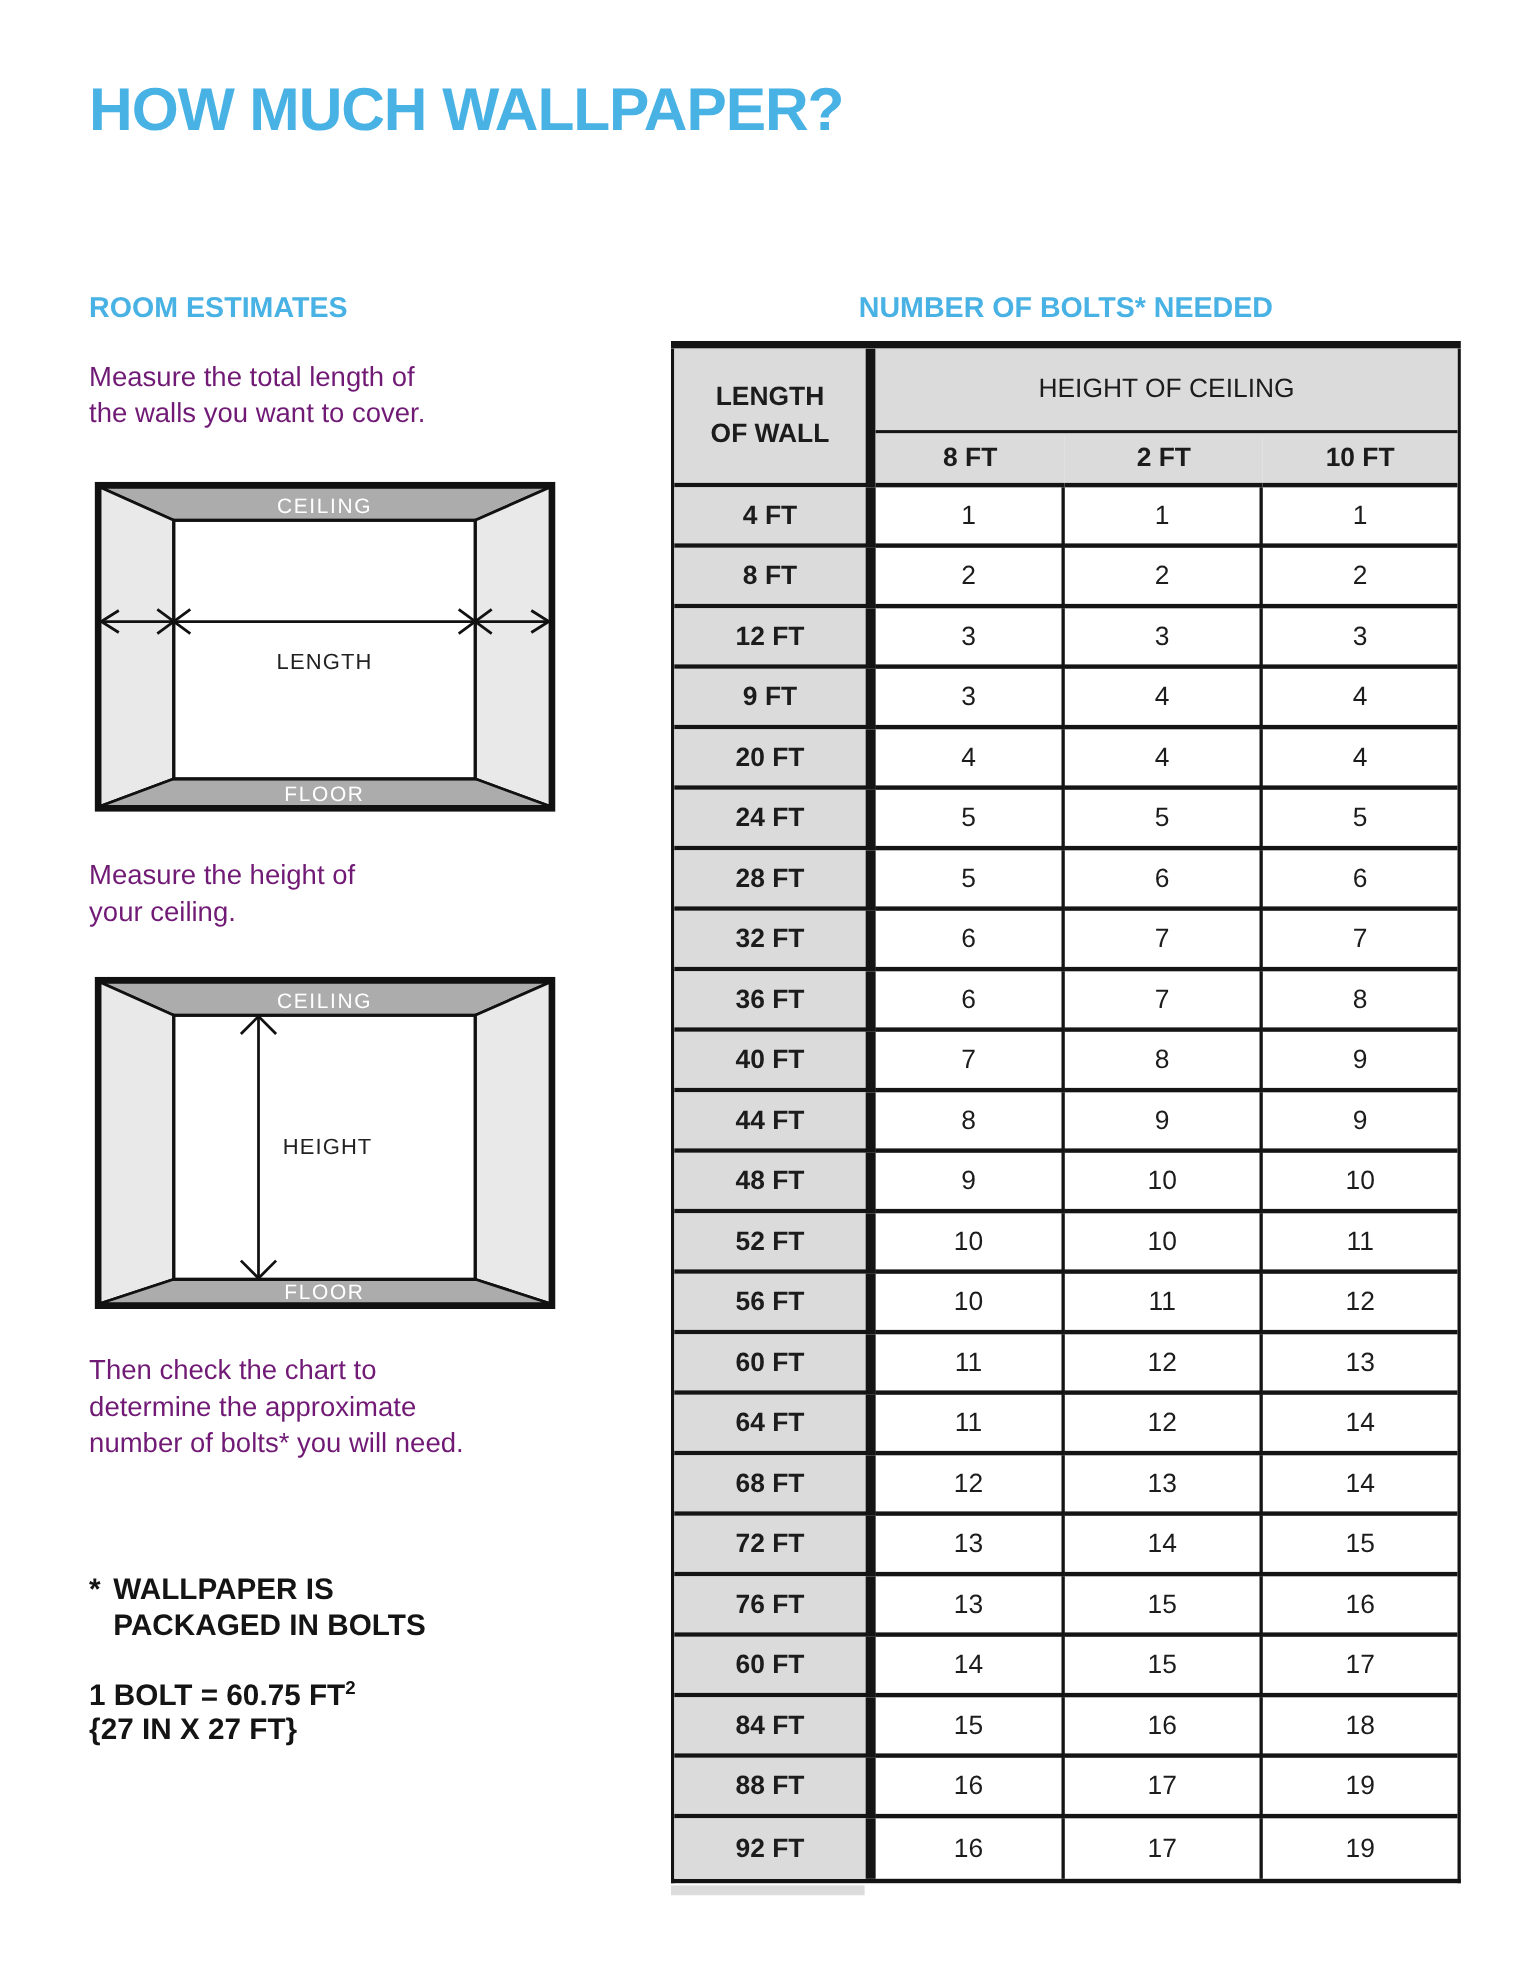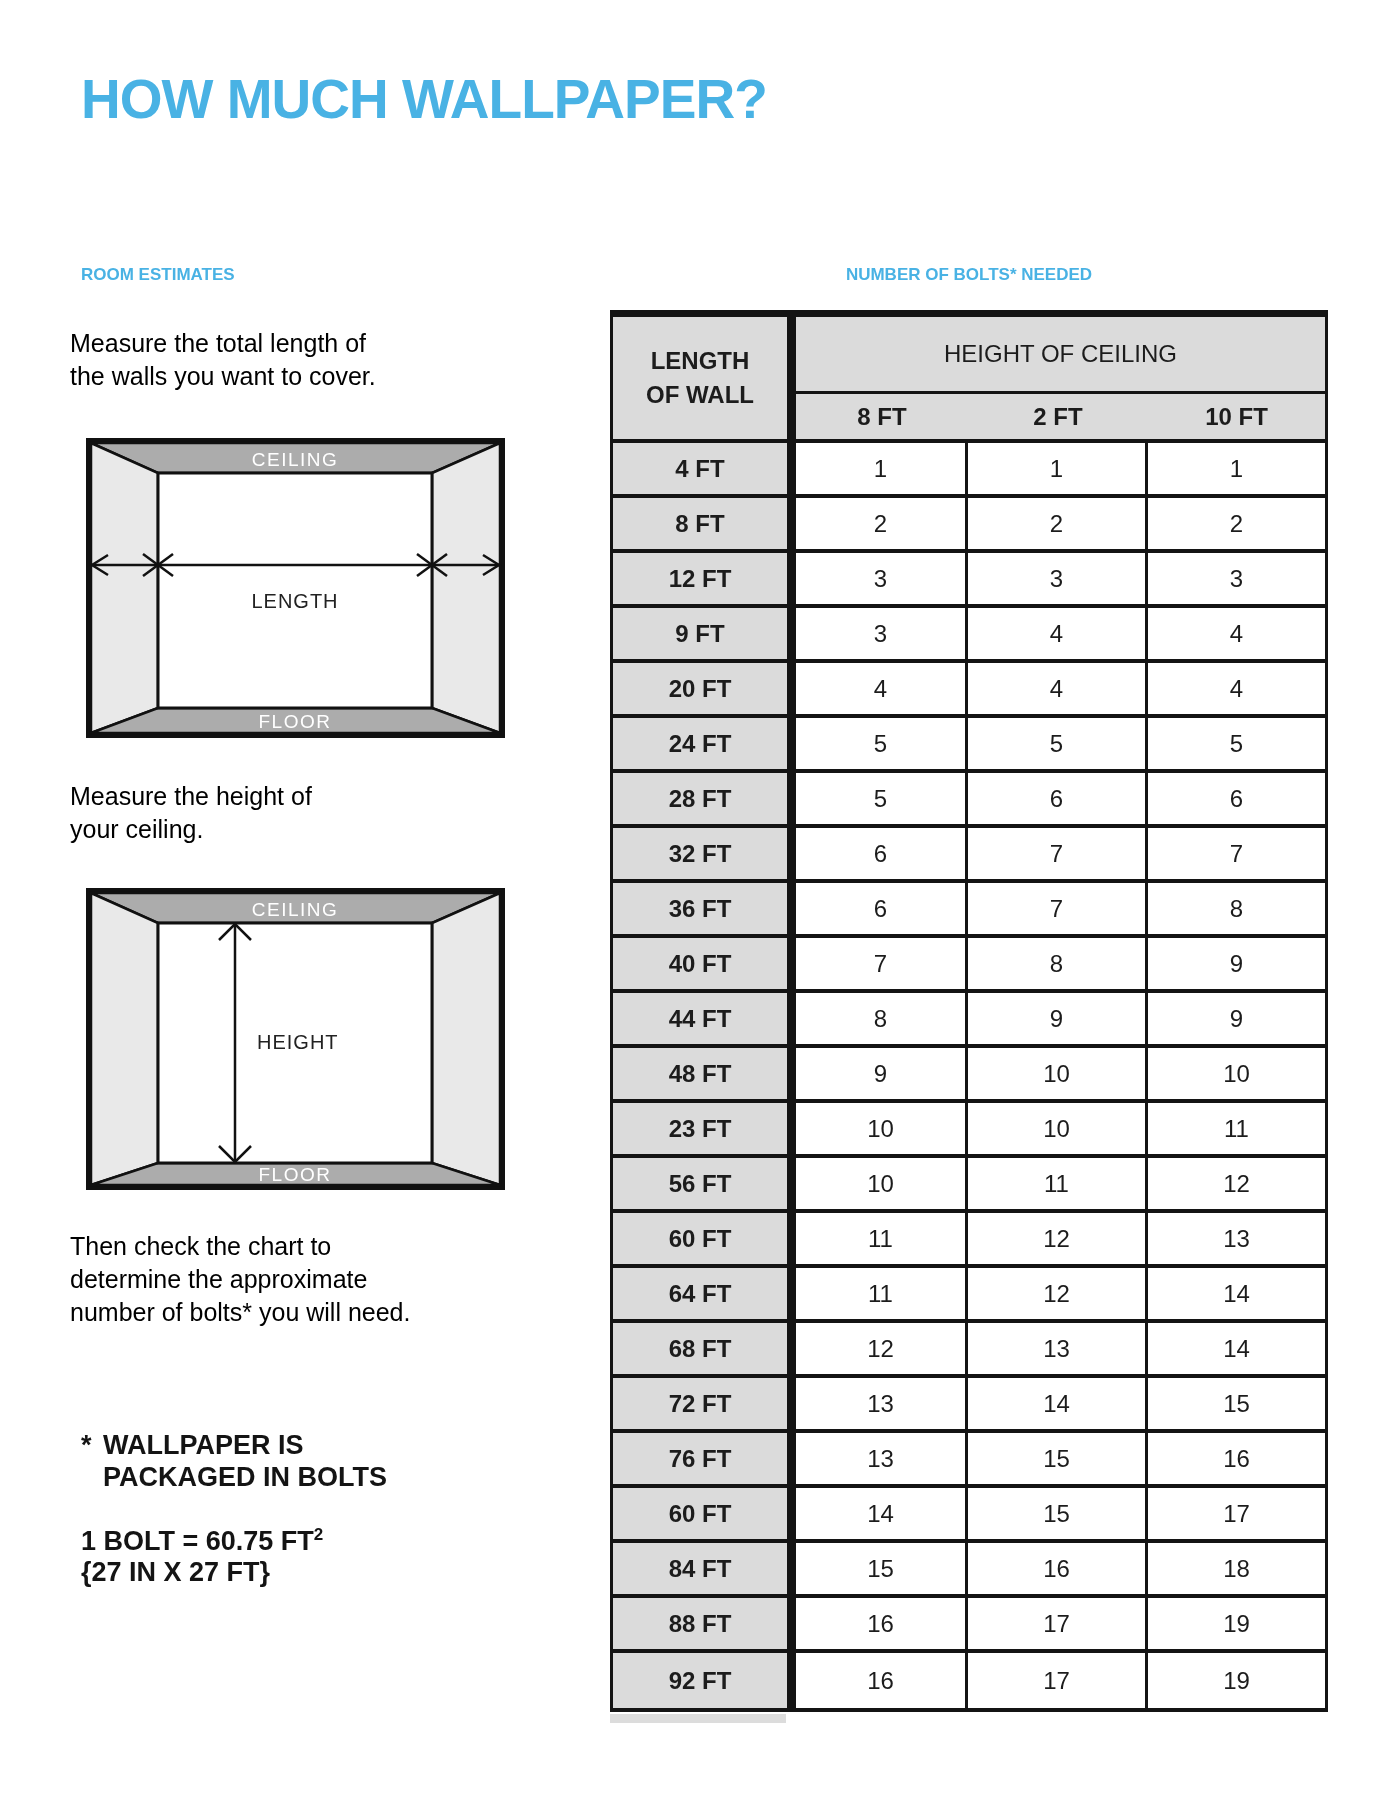--- a/index.html
+++ b/index.html
@@ -6,26 +6,26 @@
   html,body{margin:0;padding:0;background:#fff;}
   .page{
     position:relative;width:1391px;height:1800px;background:#fff;overflow:hidden;
     font-family:"Liberation Sans","DejaVu Sans",sans-serif;color:var(--ink);padding-left:45px;
   }
   .page-title{
     position:absolute;left:81px;top:72px;font-size:55px;font-weight:bold;
     letter-spacing:-1px;color:var(--accent);white-space:nowrap;line-height:1;
   }
   .sec-head{
-    position:absolute;top:266px;font-size:17px;font-weight:bold;color:var(--accent);
+    position:absolute;top:266px;font-size:26px;font-weight:bold;color:var(--accent);
     white-space:nowrap;line-height:1;
   }
   .sec-head.left{left:81px;}
   .sec-head.table-head{left:610px;width:718px;text-align:center;}
-  .para{position:absolute;left:70px;font-size:25px;line-height:33px;color:#000000;}
+  .para{position:absolute;left:81px;font-size:25px;line-height:33px;color:#701a75;}
   .para.p1{top:327px;}
   .para.p2{top:780px;}
   .para.p3{top:1230px;}
   .diagram{position:absolute;left:86px;}
   .diagram.d1{top:438px;width:419px;height:300px;}
   .diagram.d2{top:888px;width:419px;height:302px;}
   .diagram svg{display:block;width:100%;height:100%;}
   .room-label{font-size:19px;letter-spacing:1.5px;fill:#ffffff;}
   .measure-label{font-size:20px;letter-spacing:1px;fill:#222222;}
   .footnote{position:absolute;left:81px;top:1429px;font-size:27px;font-weight:bold;line-height:32px;color:#141414;}
@@ -191,21 +191,21 @@
       <div class="cell val">8</div>
       <div class="cell val lastcol">9</div>
       <div class="cell rowlabel">44 FT</div>
       <div class="cell val">8</div>
       <div class="cell val">9</div>
       <div class="cell val lastcol">9</div>
       <div class="cell rowlabel">48 FT</div>
       <div class="cell val">9</div>
       <div class="cell val">10</div>
       <div class="cell val lastcol">10</div>
-      <div class="cell rowlabel">23 FT</div>
+      <div class="cell rowlabel">52 FT</div>
       <div class="cell val">10</div>
       <div class="cell val">10</div>
       <div class="cell val lastcol">11</div>
       <div class="cell rowlabel">56 FT</div>
       <div class="cell val">10</div>
       <div class="cell val">11</div>
       <div class="cell val lastcol">12</div>
       <div class="cell rowlabel">60 FT</div>
       <div class="cell val">11</div>
       <div class="cell val">12</div>

